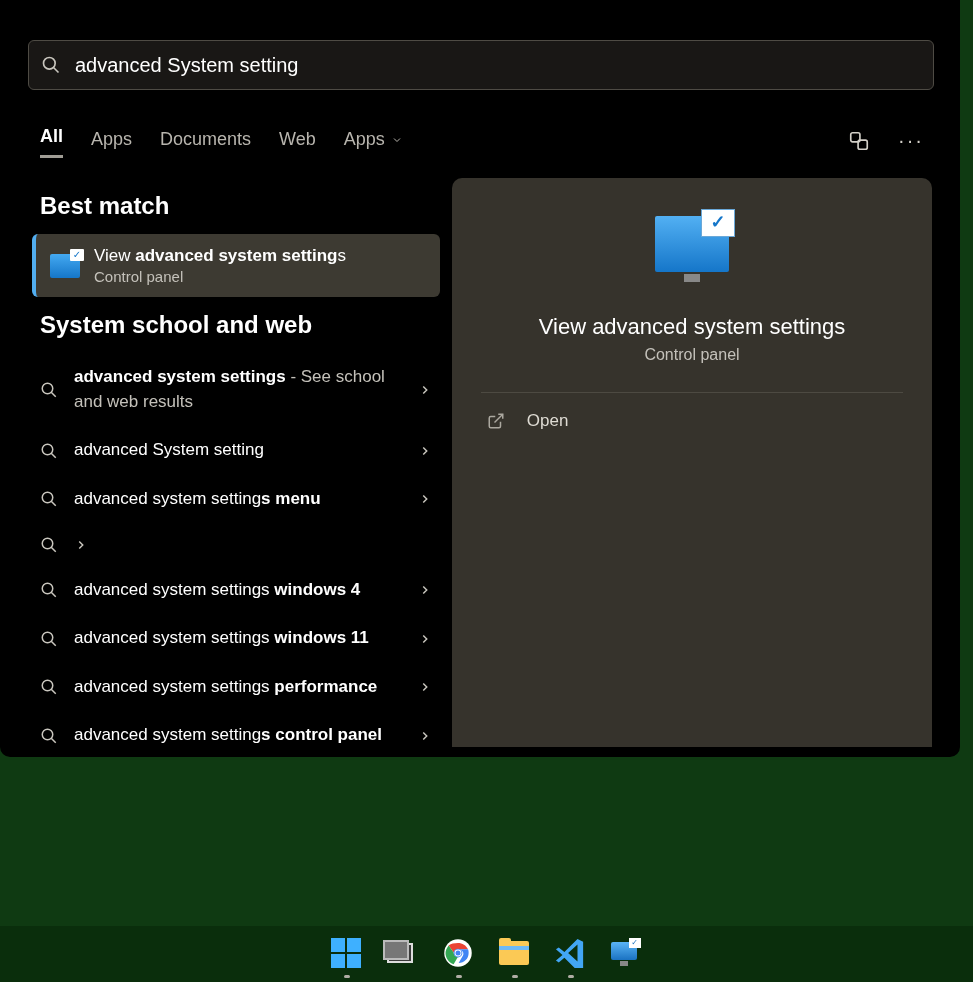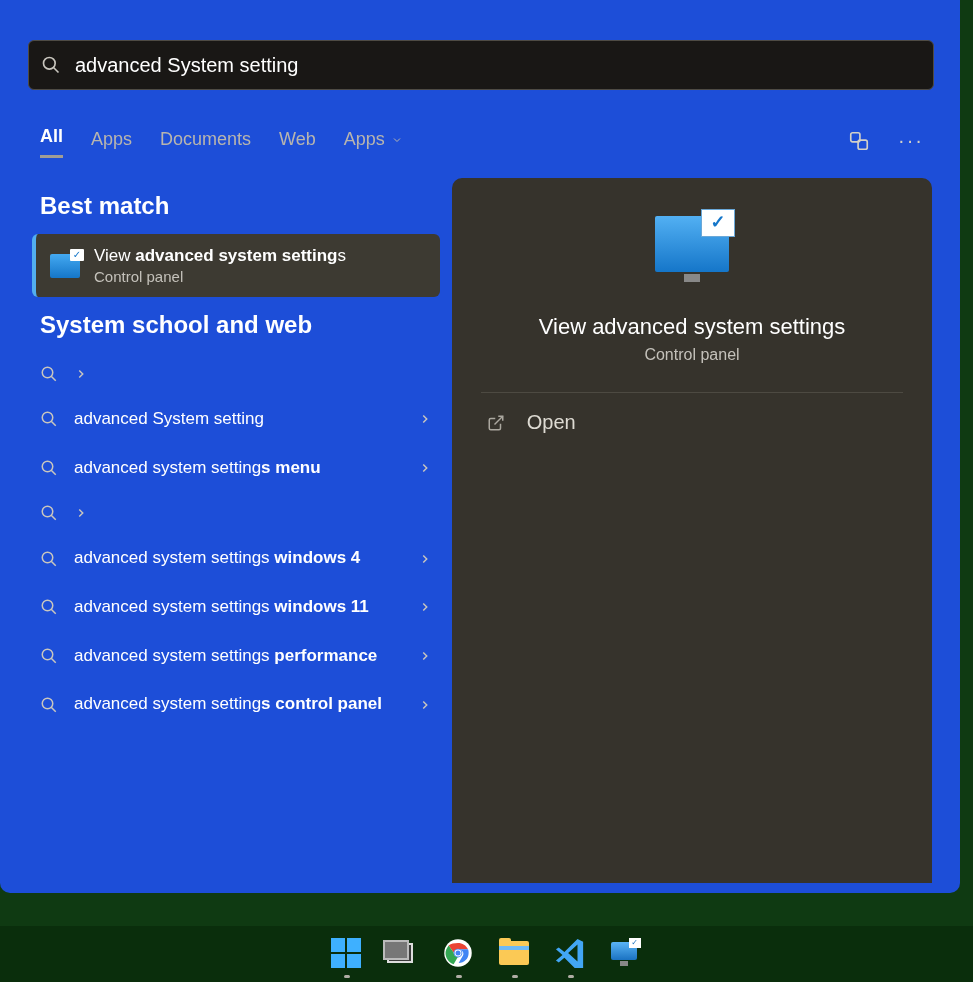--- a/index.html
+++ b/index.html
@@ -13,22 +13,22 @@
       height: 982px;
       background: #0f3a12;
       position: relative;
       overflow: hidden;
     }
     .panel {
       position: absolute;
       top: 0;
       left: 0;
       width: 960px;
-      height: 893px;
-      background: #1d4ed8;
+      height: 757px;
+      background: #000000;
       border-radius: 0 0 10px 10px;
     }
     .search-bar {
       position: absolute;
       top: 40px;
       left: 28px;
       width: 906px;
       height: 50px;
       background: #191715;
       border: 1px solid #4e4b44;
@@ -217,21 +217,21 @@
       background: #4d4a42;
       margin-top: 28px;
     }
     .open-row {
       width: 88%;
       display: flex;
       align-items: center;
       gap: 22px;
       padding: 18px 6px;
       color: #dedbd3;
-      font-size: 20px;
+      font-size: 17px;
       cursor: pointer;
     }
     .taskbar {
       position: absolute;
       bottom: 0;
       left: 0;
       width: 973px;
       height: 56px;
       background: #0a2e0c;
       display: flex;
@@ -324,20 +324,21 @@
       </div>
 
       <div class="section-header">System school and web</div>
 
       <div id="web-results">
           <div class="web-item">
             <svg width="18" height="18" viewBox="0 0 24 24" fill="none" stroke="#c9c6be" stroke-width="2">
               <circle cx="10" cy="10" r="7"></circle>
               <line x1="21" y1="21" x2="15" y2="15"></line>
             </svg>
+            <div class="web-item-text"><b style="color: rgb(255, 255, 255);">advanced system settings</b><span class="web-item-sub"> - See school and web results</span></div>
             <svg width="14" height="14" viewBox="0 0 24 24" fill="none" stroke="#c9c6be" stroke-width="2.5">
               <polyline points="9 18 15 12 9 6"></polyline>
             </svg>
           </div>
           <div class="web-item">
             <svg width="18" height="18" viewBox="0 0 24 24" fill="none" stroke="#c9c6be" stroke-width="2">
               <circle cx="10" cy="10" r="7"></circle>
               <line x1="21" y1="21" x2="15" y2="15"></line>
             </svg>
             <div class="web-item-text"><span class="web-item-sub" style="color: rgb(255, 255, 255);">advanced System setting</span><b></b></div>

